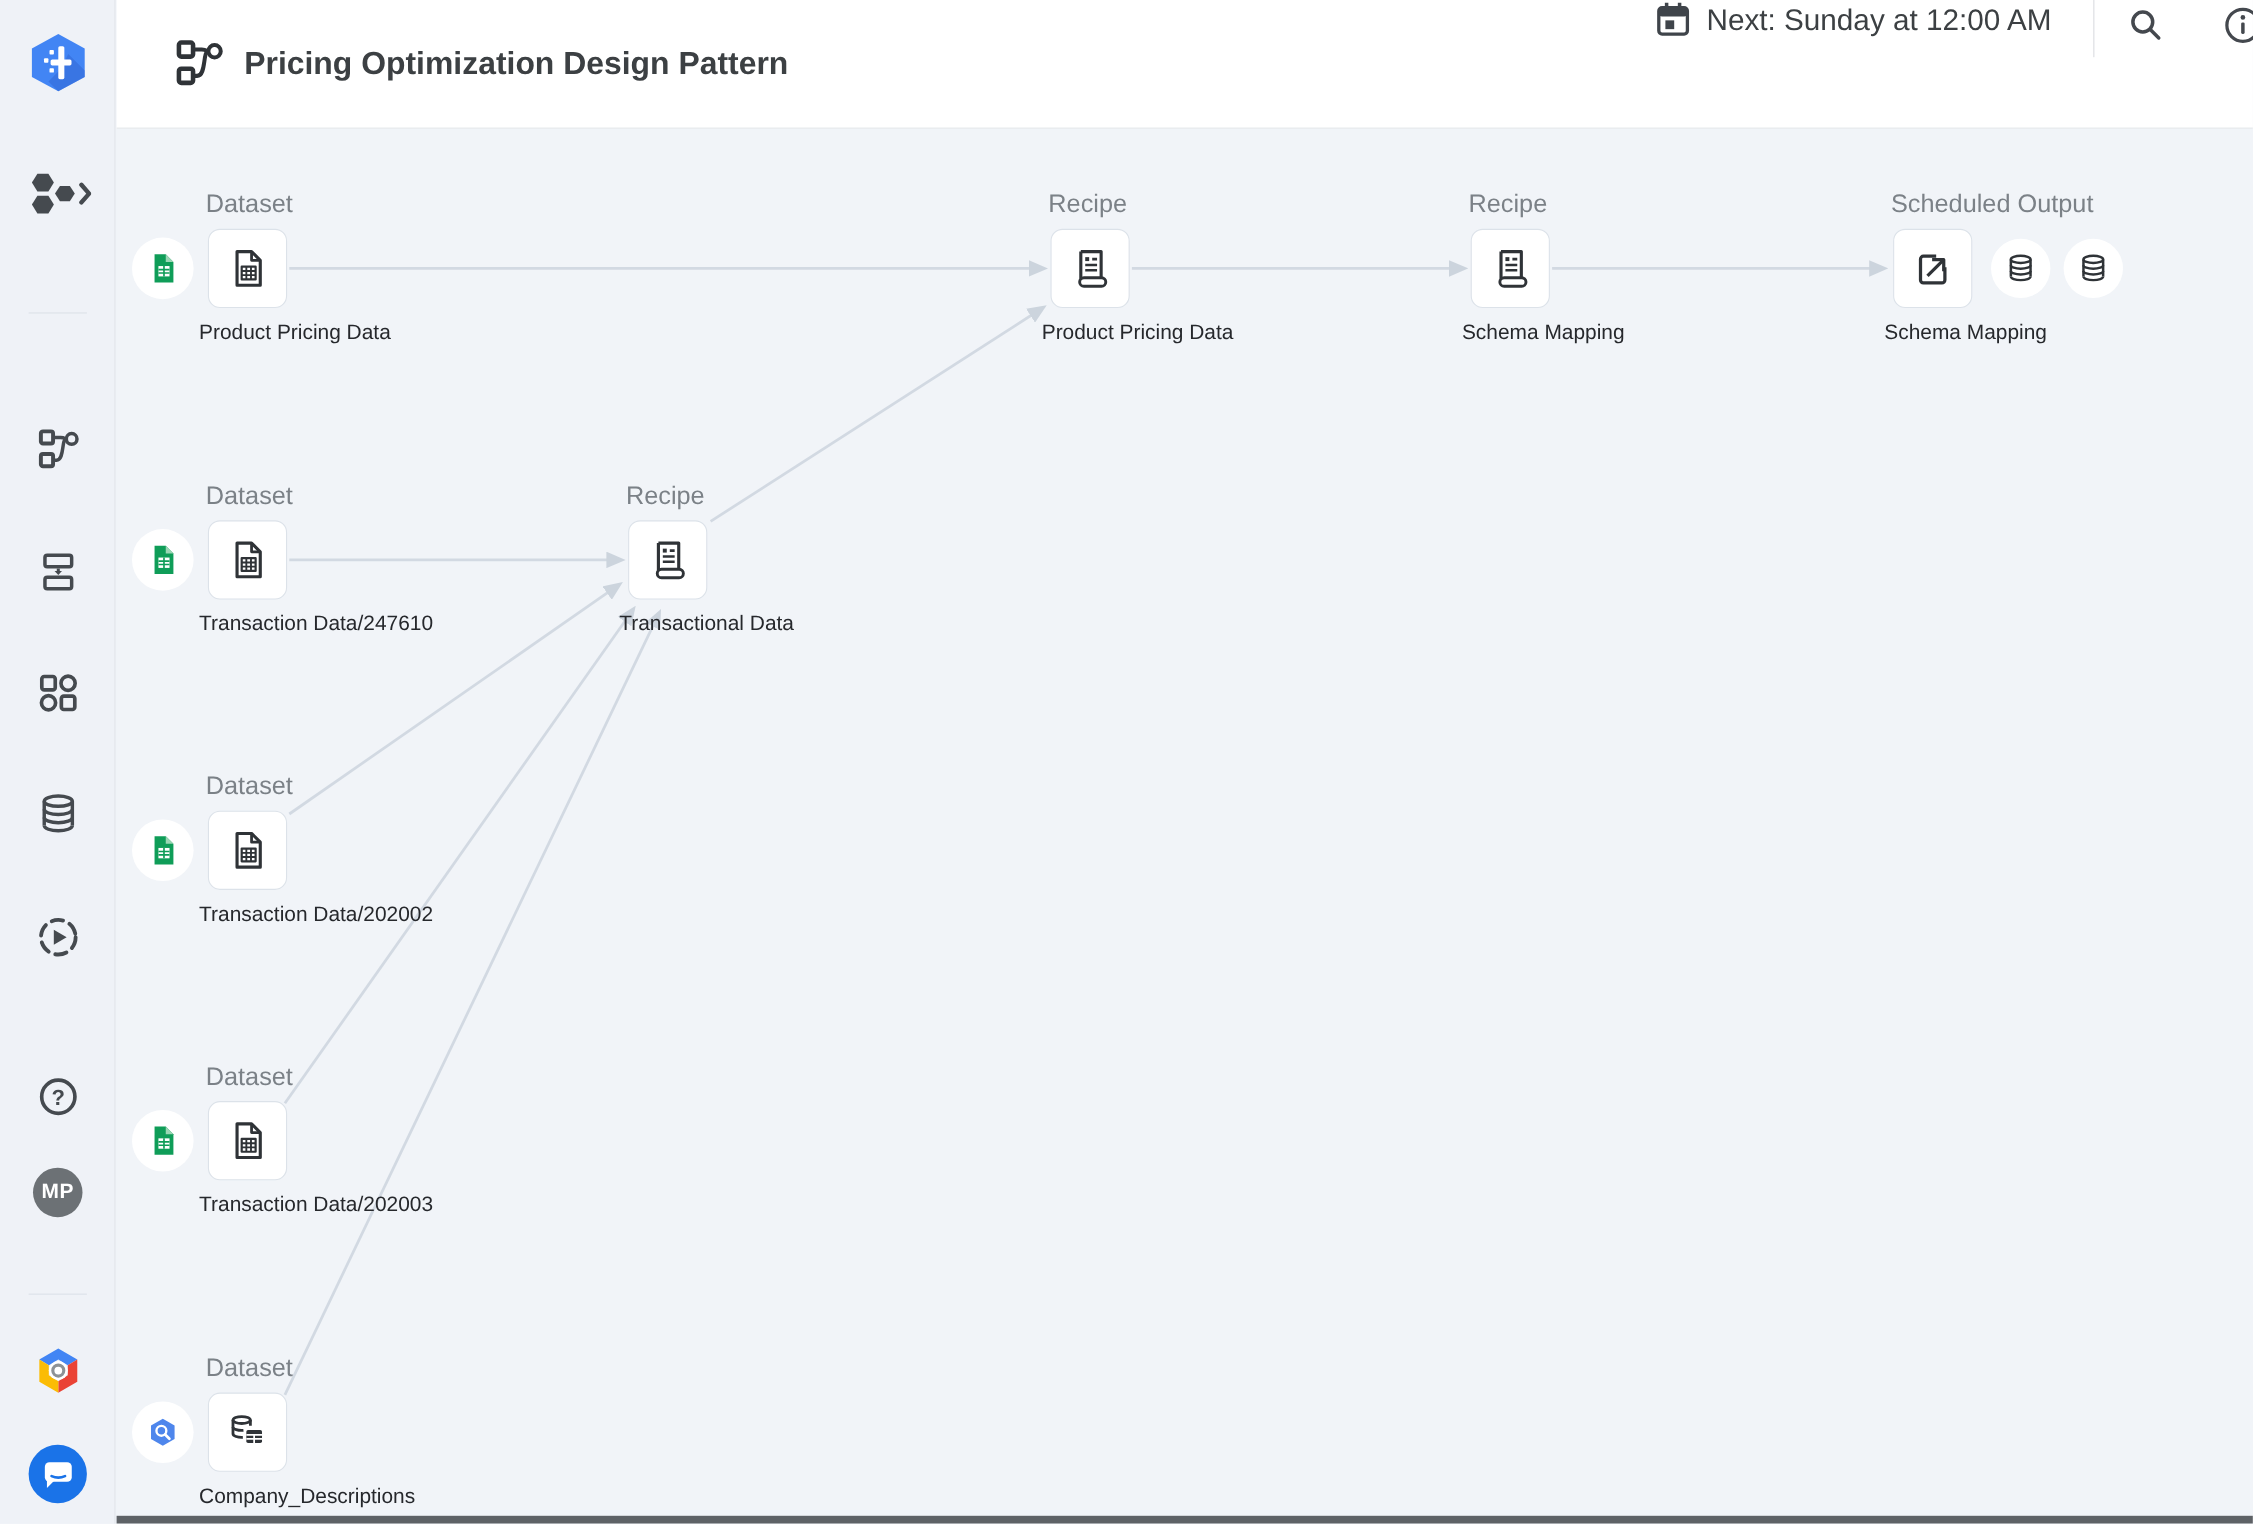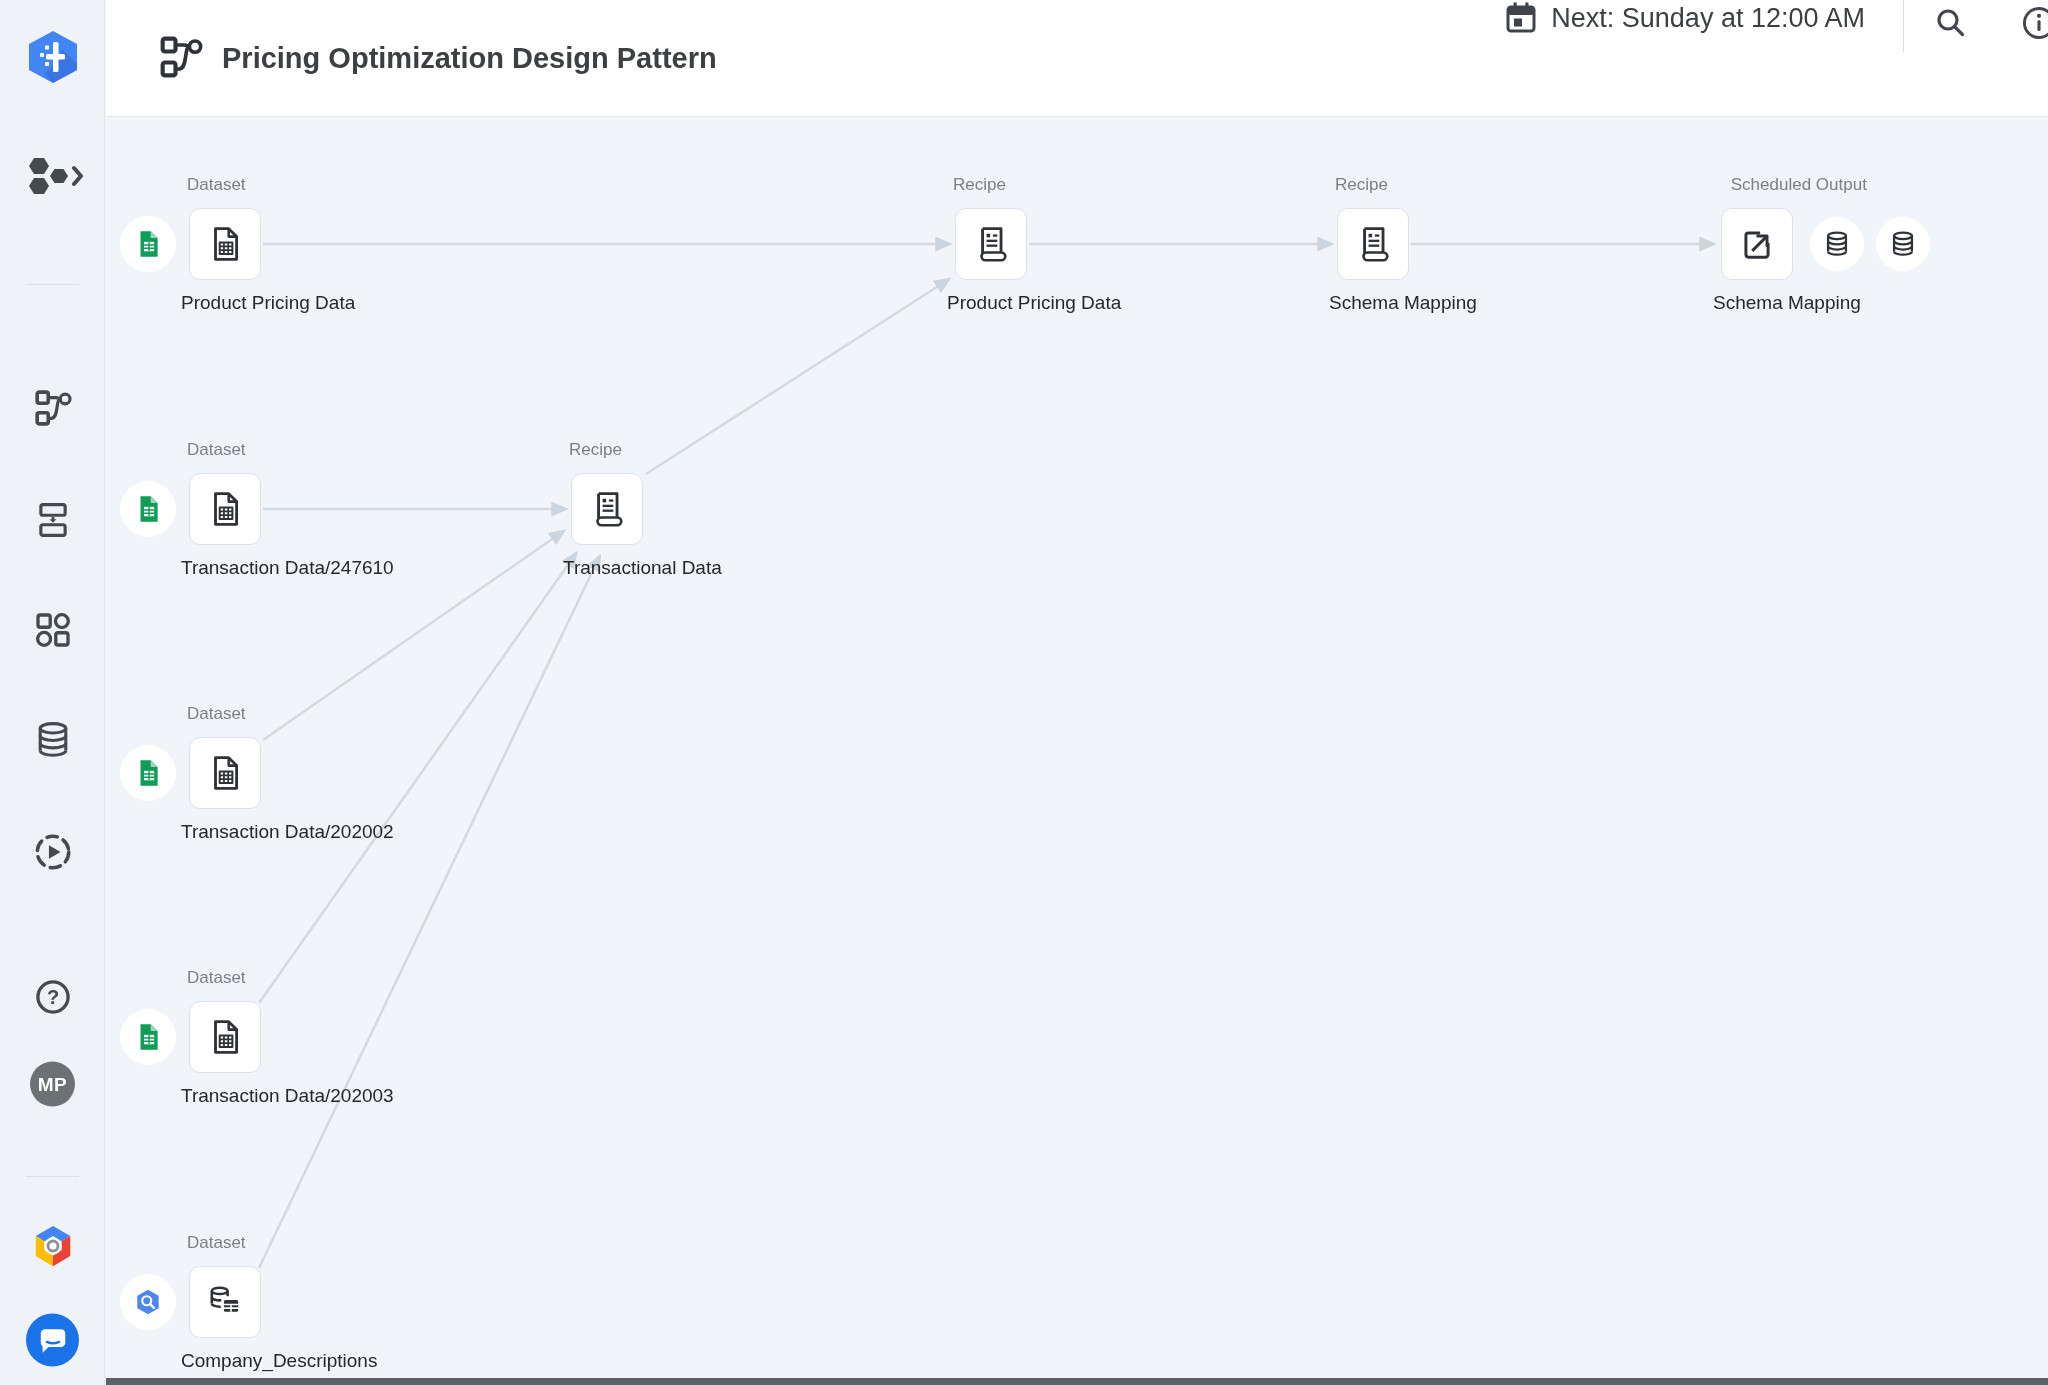--- a/index.html
+++ b/index.html
@@ -20,21 +20,21 @@
   .hdr-sched { display:flex; align-items:center; gap:12px; }
   .hdr-sched-text { font-size:27px; color:#3c4043; white-space:nowrap; }
   .hdr-vdiv { width:1px; height:52px; background:#dadce0; margin:0 24px 0 38px; }
   .hdr-icon-btn { width:46px; height:46px; display:flex; align-items:center; justify-content:center; cursor:pointer; }
 
   
   .canvas { position:absolute; left:106px; top:118px; width:1942px; height:1267px; background:#f1f4f8; }
   svg.edges { position:absolute; left:0; top:0; width:2048px; height:1385px; z-index:1; pointer-events:none; }
 
   .node { position:absolute; z-index:5; }
-  .node-type { font-size:17px; color:#7b8187; line-height:20px; margin-bottom:13px; transform:translateX(-2px); white-space:nowrap; }
+  .node-type { font-size:23px; color:#7b8187; line-height:20px; margin-bottom:13px; transform:translateX(-2px); white-space:nowrap; }
   .node-box { width:72px; height:72px; background:#fff; border:1.5px solid #dce2e9; border-radius:11px; display:flex; align-items:center; justify-content:center; cursor:pointer; }
   .node-title { font-size:19px; font-weight:normal; color:#26282c; margin-top:12px; white-space:nowrap; transform:translateX(-8px); }
   .src-badge { position:absolute; left:-69px; top:41px; width:56px; height:56px; border-radius:50%; background:#fff; display:flex; align-items:center; justify-content:center; }
   .db-circle { position:absolute; top:42px; width:54px; height:54px; border-radius:50%; background:#fff; display:flex; align-items:center; justify-content:center; }
   .db-c1 { left:89px; } .db-c2 { left:155px; }
 
   .hscrollbar { position:absolute; left:106px; bottom:0; width:1942px; height:7px; background:#5e6266; z-index:40; cursor:grab; }
 </style>
 </head>
 <body>
@@ -250,21 +250,21 @@
       <rect x="9" y="26" width="22.5" height="7.4" rx="3.7" fill="#fff" stroke-width="2.5"></rect>
       <rect x="13.8" y="8.3" width="3.4" height="3.4" fill="#2f3337" stroke="none"></rect>
       <path d="M19.8 10 H24" stroke-width="2.2"></path>
       <path d="M13.8 15 H24" stroke-width="2.2"></path>
       <path d="M13.8 19.6 H24" stroke-width="2.2"></path>
     </svg>
   </div>
   <div class="node-title">Schema Mapping</div>
 </div>
 
-<div class="node" style="left:1721px; top:175px;text-align:right;">
+<div class="node" style="left:1721px; top:175px;">
   <div class="node-type">Scheduled Output</div>
   <div class="node-box">
     <svg width="38" height="38" viewBox="0 0 36 36" fill="none" stroke="#2f3337" stroke-linejoin="round">
       <path d="M21 7.5 H10 A2.5 2.5 0 0 0 7.5 10 V28 A2.5 2.5 0 0 0 10 30.5 H26 A2.5 2.5 0 0 0 28.5 28 V17" stroke-width="2.8"></path>
       <path d="M13.5 24.5 L26.5 11.5" stroke-width="2.8"></path>
       <path d="M17.5 10.5 H27.5 V20.5" stroke-width="2.8"></path>
     </svg>
   </div>
   <div class="node-title">Schema Mapping</div>
   <div class="db-circle db-c1">

